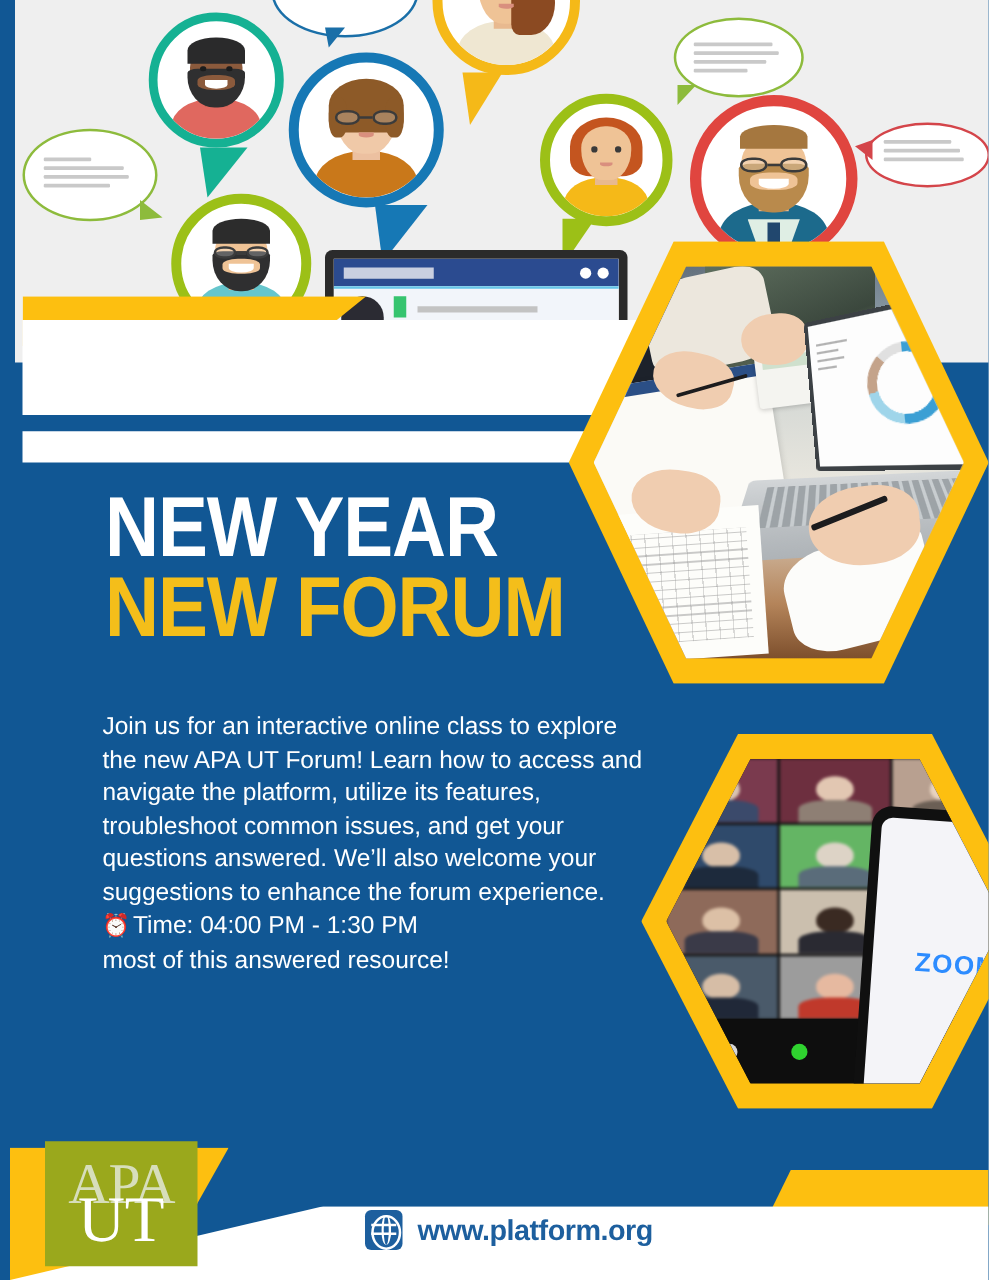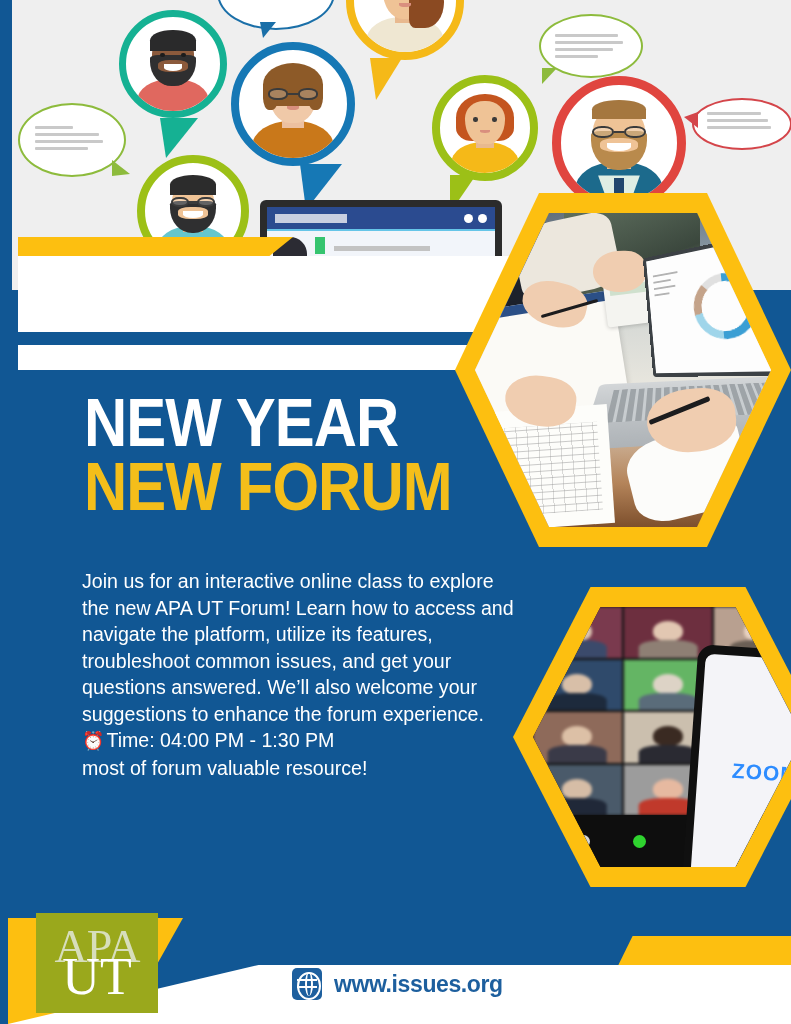--- a/index.html
+++ b/index.html
@@ -766,35 +766,35 @@
   </div>
 
   <div class="headline">
     <div class="hl l1">NEW YEAR</div>
     <div class="hl l2">NEW FORUM</div>
   </div>
 
   <div class="body-copy">
     <p>Join us for an interactive online class to explore the new APA UT Forum! Learn how to access and navigate the platform, utilize its features, troubleshoot common issues, and get your questions answered. We’ll also welcome your suggestions to enhance the forum experience.</p>
     <span class="detail-line"><span class="emo">⏰</span><span>Time: 04:00 PM - 1:30 PM</span></span>
-    <span class="detail-line">most of forum valuable resource!</span>
+    <span class="detail-line">most of this answered resource!</span>
   </div>
 
   <div class="footer-yellow-right"></div>
   <div class="footer-yellow-left"></div>
   <div class="footer-white"></div>
 
   <div class="logo-box">
     <span class="apa">APA</span>
     <span class="ut">UT</span>
   </div>
 
   <div class="web-row">
     <span class="globe-icon">
       <span class="globe-bars">
           <i></i>
           <i></i>
         </span>
     </span>
-    <span class="web-url">www.issues.org</span>
+    <span class="web-url">www.platform.org</span>
   </div>
 
 </div>
 
 </body></html>

